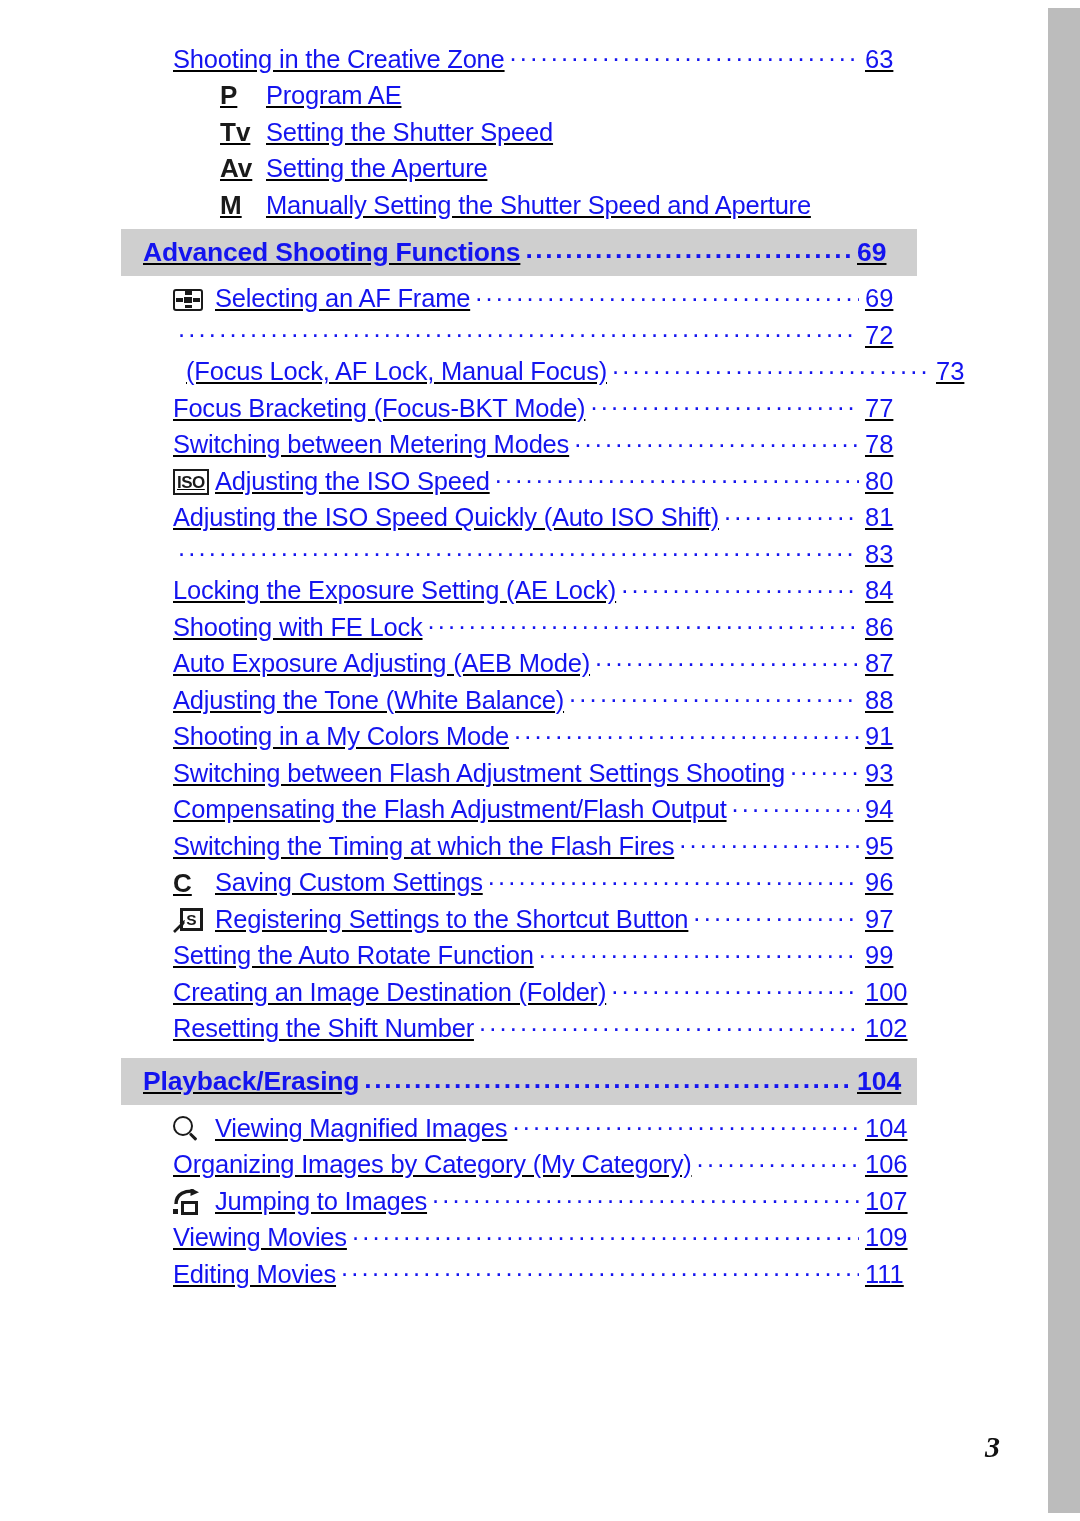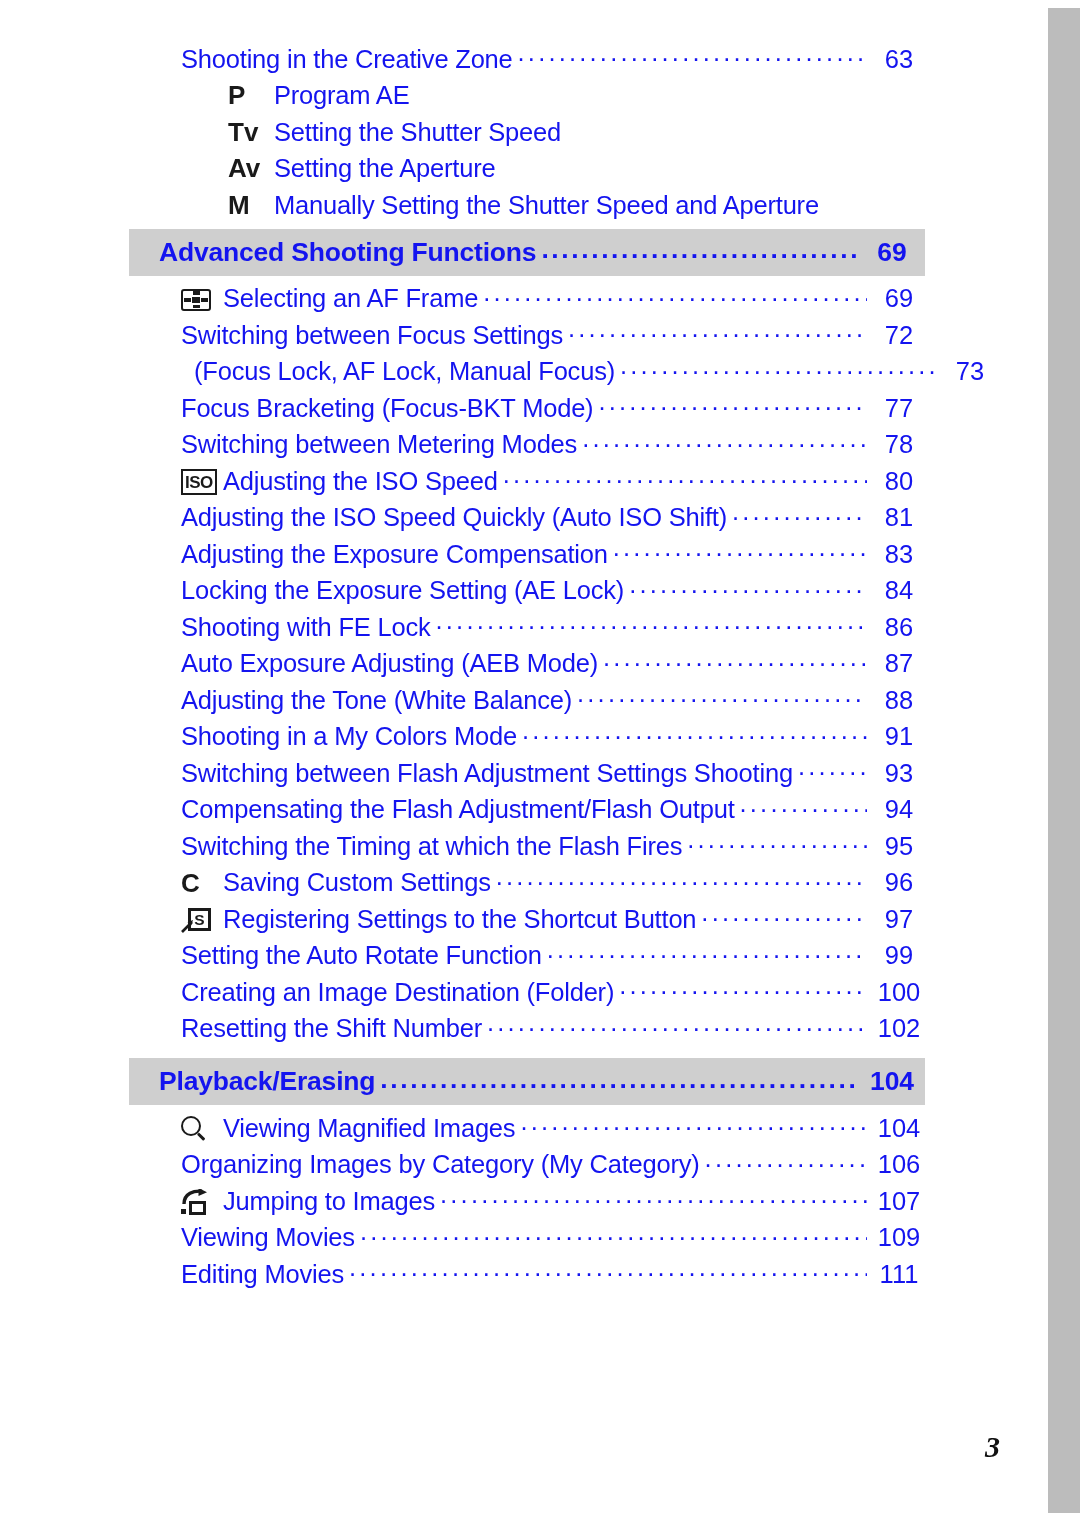--- a/index.html
+++ b/index.html
@@ -25,23 +25,24 @@
     position: absolute;
     top: 8px;
     left: 1048px;
     width: 32px;
     height: 1505px;
     background: #bcbcbc;
   }
 
   .toc {
     position: absolute;
-    left: 16px;
+    left: 8px;
     top: 0;
     width: 980px;
+    text-decoration: underline;
   }
 
   
   .row {
     position: relative;
     display: flex;
     align-items: baseline;
     height: 36.5px;
     font-size: 25.5px;
     color: #1414ef;
@@ -80,36 +81,36 @@
     position: absolute;
     bottom: 0.01em;
     left: 0;
     white-space: nowrap;
   }
   .leader.nodot::after { content: ""; }
 
   .pgnum {
     width: 52px;
     min-width: 52px;
-    text-align: center;
+    text-align: left;
     color: #1414ef;
   }
 
   
   .band {
     position: relative;
     background: #cfcfcf;
     height: 47px;
     display: flex;
     align-items: center;
     font-weight: bold;
     font-size: 26.5px;
     margin-left: 113px;
     margin-right: 71px;
-    padding-left: 30px;
+    padding-left: 22px;
     padding-right: 0px;
     box-sizing: border-box;
     white-space: nowrap;
   }
   .band .label { font-weight: bold; color: #1414ef; }
   .band .leader::after {
     content: ".........................................................................";
     letter-spacing: 2.6px;
     font-weight: bold;
     font-size: 26.5px;
@@ -321,21 +322,20 @@
             <i class="r"></i>
             <i class="b"></i>
           </span>
       </span>
       <span class="label">Selecting an AF Frame</span>
       <span class="leader"></span>
       <span class="pgnum">69</span>
     </div>
 
     <div class="row lv1">
-      <span class="label">Switching between Focus Settings</span>
       <span class="leader"></span>
       <span class="pgnum">72</span>
     </div>
 
 
     <div class="row lv-sub">
       <span class="label">(Focus Lock, AF Lock, Manual Focus)</span>
       <span class="leader"></span>
       <span class="pgnum">73</span>
     </div>
@@ -361,21 +361,20 @@
       <span class="pgnum">80</span>
     </div>
 
     <div class="row lv1">
       <span class="label">Adjusting the ISO Speed Quickly (Auto ISO Shift)</span>
       <span class="leader"></span>
       <span class="pgnum">81</span>
     </div>
 
     <div class="row lv1">
-      <span class="label">Adjusting the Exposure Compensation</span>
       <span class="leader"></span>
       <span class="pgnum">83</span>
     </div>
 
     <div class="row lv1">
       <span class="label">Locking the Exposure Setting (AE Lock)</span>
       <span class="leader"></span>
       <span class="pgnum">84</span>
     </div>
 

